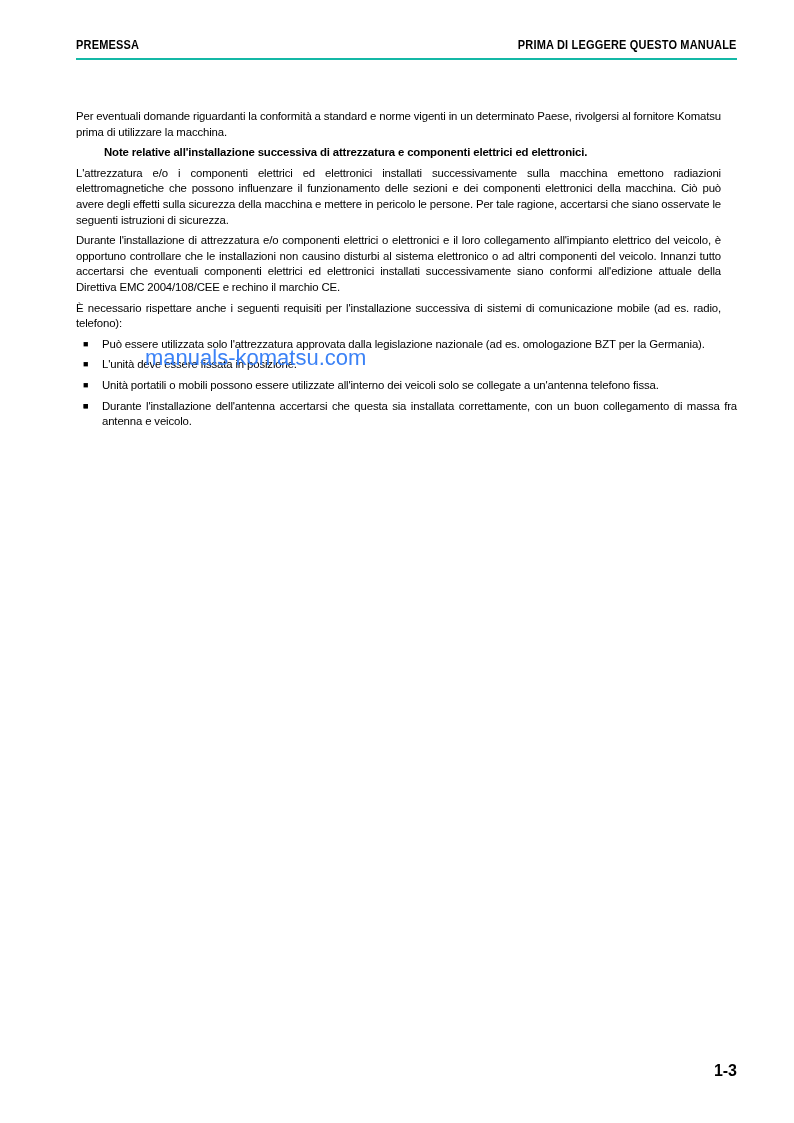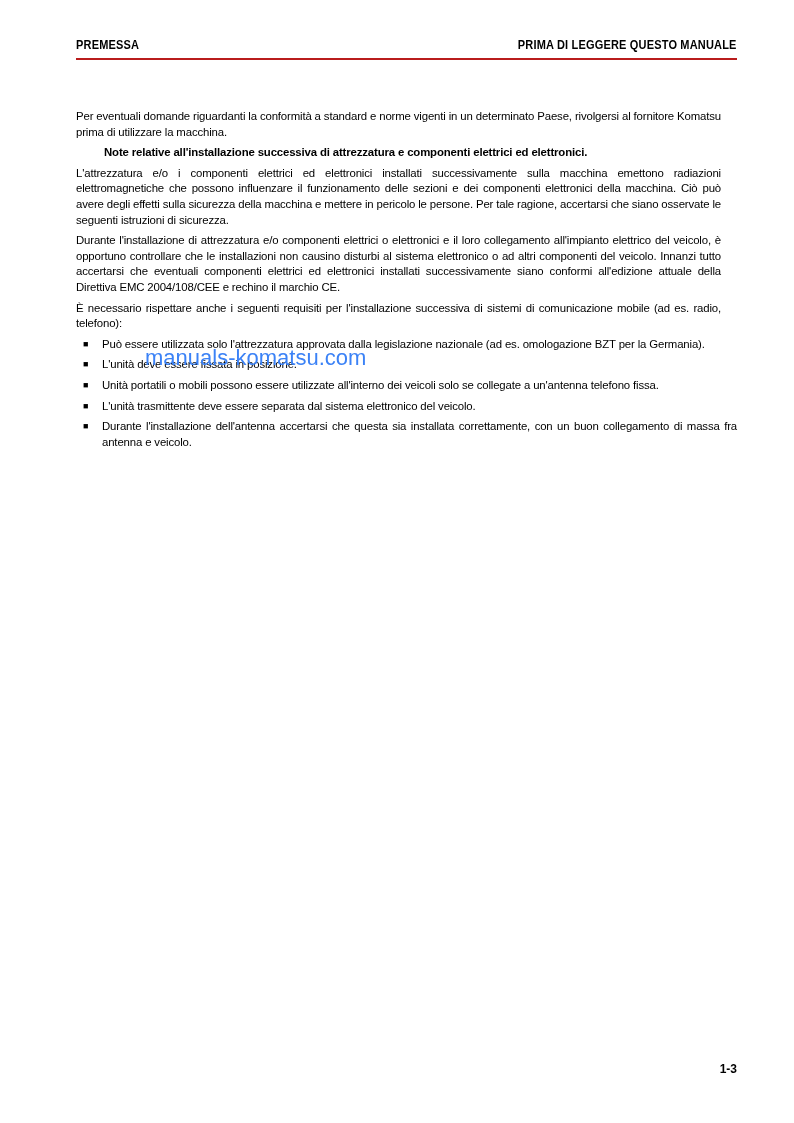--- a/index.html
+++ b/index.html
@@ -14,21 +14,21 @@
       overflow: hidden;
       font-family: "Liberation Sans", sans-serif;
       color: #000;
     }
     .header {
       position: absolute;
       left: 76px;
       top: 38px;
       width: 661px;
       height: 20px;
-      border-bottom: 2px solid #b91c1c;
+      border-bottom: 2px solid #14b8a6;
     }
     .header-left, .header-right {
       position: absolute;
       top: 0;
       font-size: 12.5px;
       font-weight: bold;
       letter-spacing: 0.2px;
       transform: scaleX(0.88);
     }
     .header-left { left: 0; transform-origin: left top; }
@@ -77,21 +77,21 @@
       font-size: 22px;
       color: #3b82f6;
       letter-spacing: 0px;
       white-space: nowrap;
       font-family: "Liberation Sans", sans-serif;
     }
     .page-number {
       position: absolute;
       right: 57px;
       top: 1062px;
-      font-size: 12px;
+      font-size: 16px;
       font-weight: bold;
     }
   </style>
 </head>
 <body>
 
 <div class="header">
   <span class="header-left">PREMESSA</span>
   <span class="header-right">PRIMA DI LEGGERE QUESTO MANUALE</span>
 </div>
@@ -110,21 +110,20 @@
     <li>
       <span class="bullet-mark">■</span>
       <span>L'unità deve essere fissata in posizione.</span>
     </li>
     <li>
       <span class="bullet-mark">■</span>
       <span>Unità portatili o mobili possono essere utilizzate all'interno dei veicoli solo se collegate a un'antenna telefono fissa.</span>
     </li>
     <li>
       <span class="bullet-mark">■</span>
-      <span>L'unità trasmittente deve essere separata dal sistema elettronico del veicolo.</span>
     </li>
     <li>
       <span class="bullet-mark">■</span>
       <span>Durante l'installazione dell'antenna accertarsi che questa sia installata correttamente, con un buon collegamento di massa fra antenna e veicolo.</span>
     </li>
   </ul>
 </div>
 
 <div class="watermark">manuals-komatsu.com</div>
 

